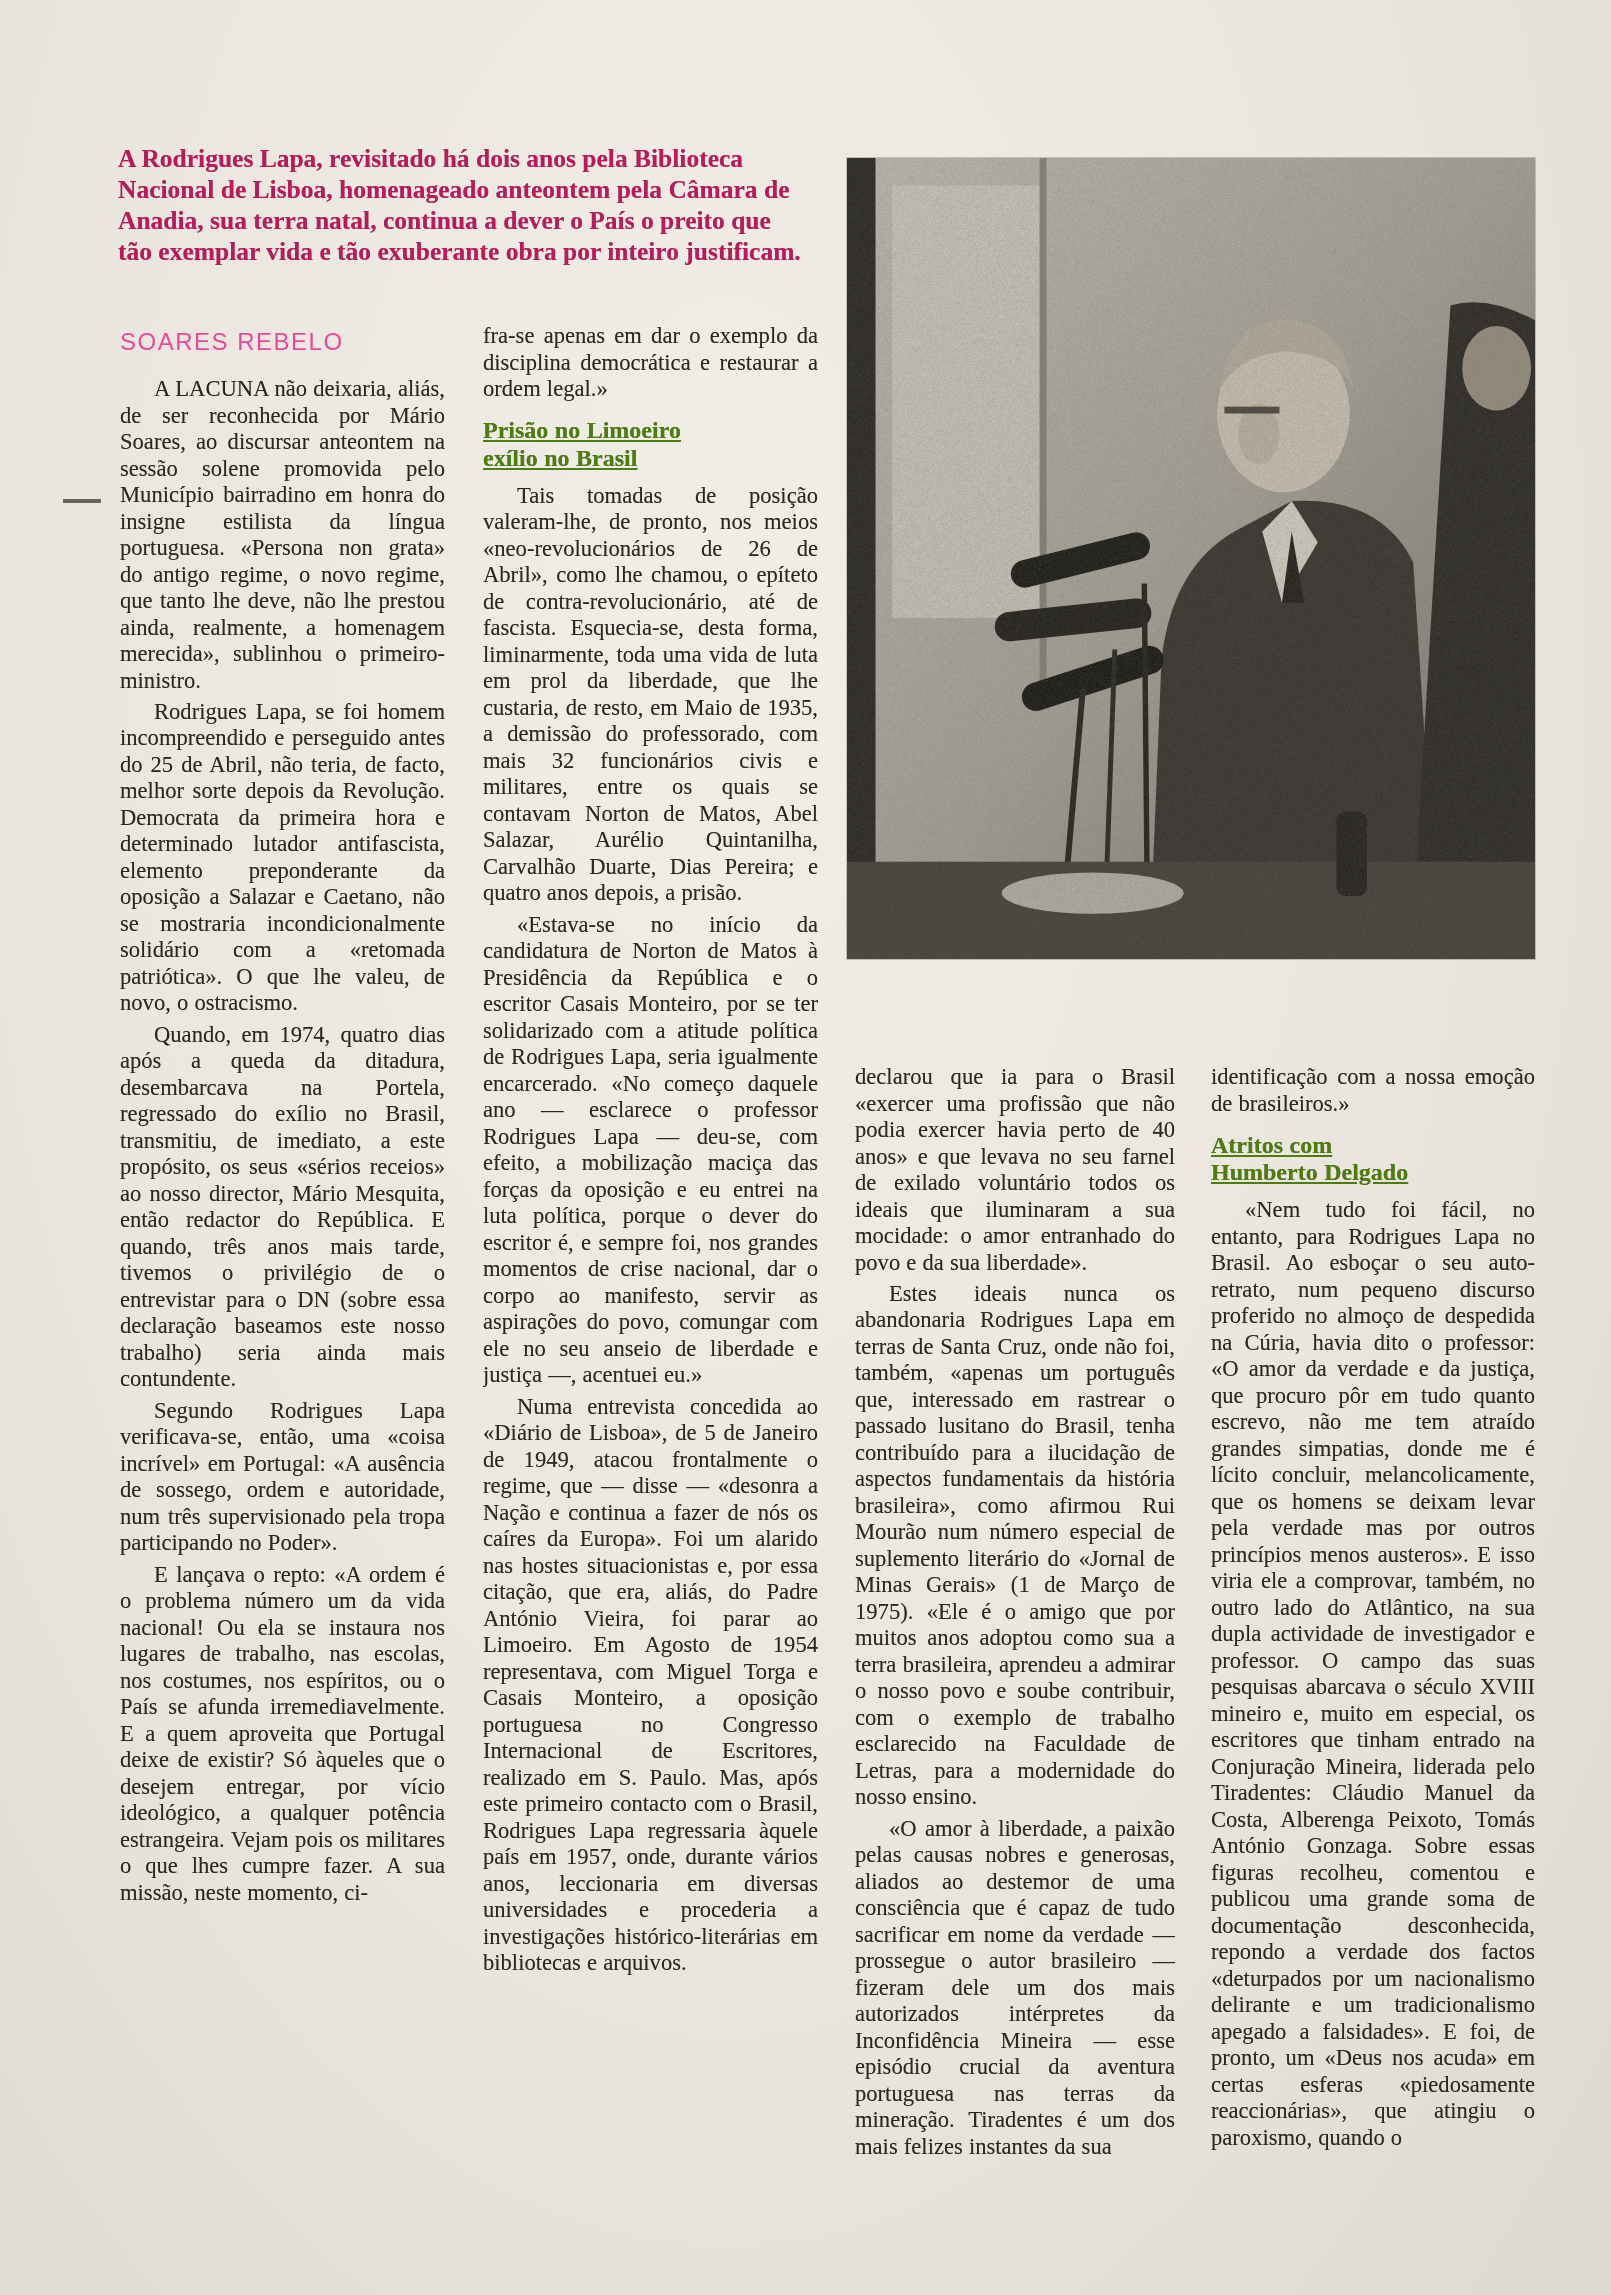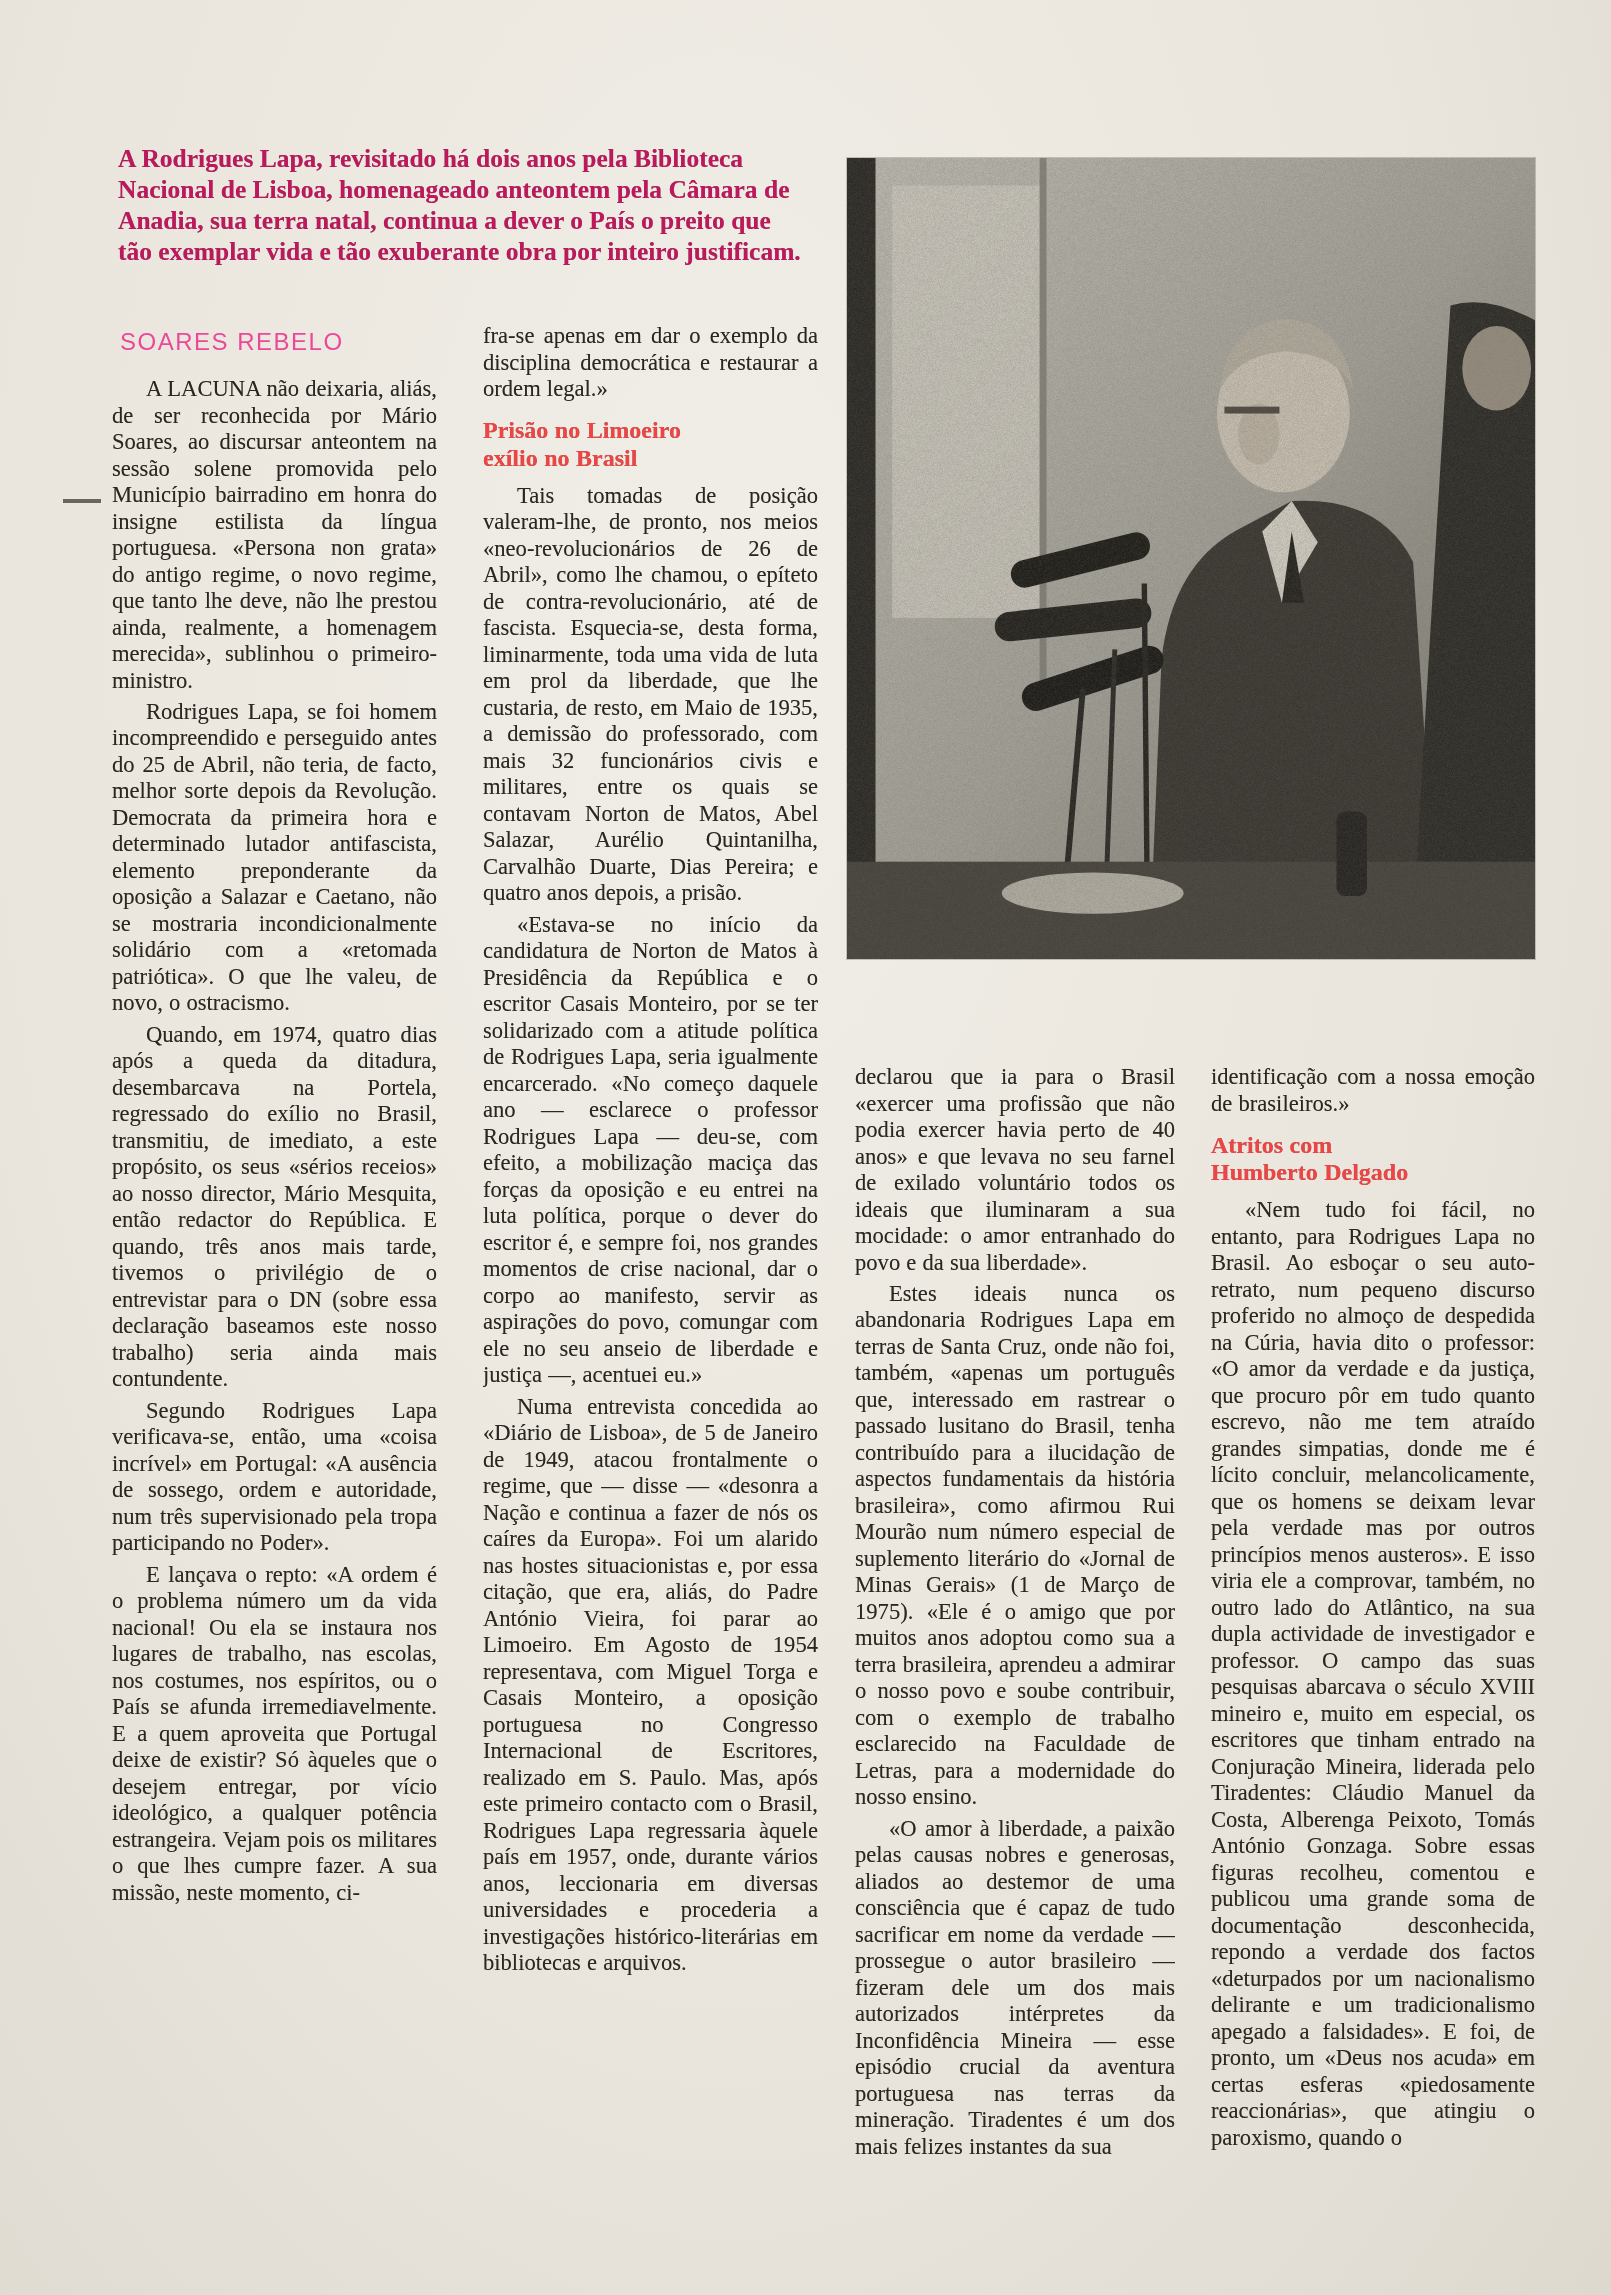--- a/index.html
+++ b/index.html
@@ -38,30 +38,31 @@
 
   .col {
     position:absolute; overflow:hidden;
     font-size:22.6px; line-height:26.5px; text-align:justify;
     color:#2a2721; text-shadow:0 0 0.5px rgba(40,36,30,.35);
     word-spacing:0.5px;
   }
   .col p { text-indent:34px; margin:0 0 4.9px 0; }
   .col p.cont { text-indent:0; }
 
-  .col1 { left:112px;  top:376px;  width:325px; height:1879px; }
+  .col1 { left:120px;  top:376px;  width:325px; height:1879px; }
   .col2 { left:483px;  top:323px;  width:335px; height:1932px; }
   .col3 { left:855px; top:1064px; width:320px; height:1191px; }
   .col4 { left:1211px; top:1064px; width:324px; height:1191px; }
 
   .subhead {
     margin:14.7px 0 10.8px 0;
     font-size:24px; line-height:27.5px; font-weight:bold;
-    text-align:left; color:#ef4444;
+    text-align:left; color:#4d7c0f;
     text-shadow:0 0 0.5px rgba(20,18,12,.5);
+    text-decoration:underline;
   }
   .subhead .subline { display:block; }
 
   .photo {
     position:absolute; left:847px; top:158px; width:688px;
   }
   .photo svg {
     display:block; width:688px; height:801px;
     box-shadow:0 0 0 1px rgba(60,56,48,.25);
   }

